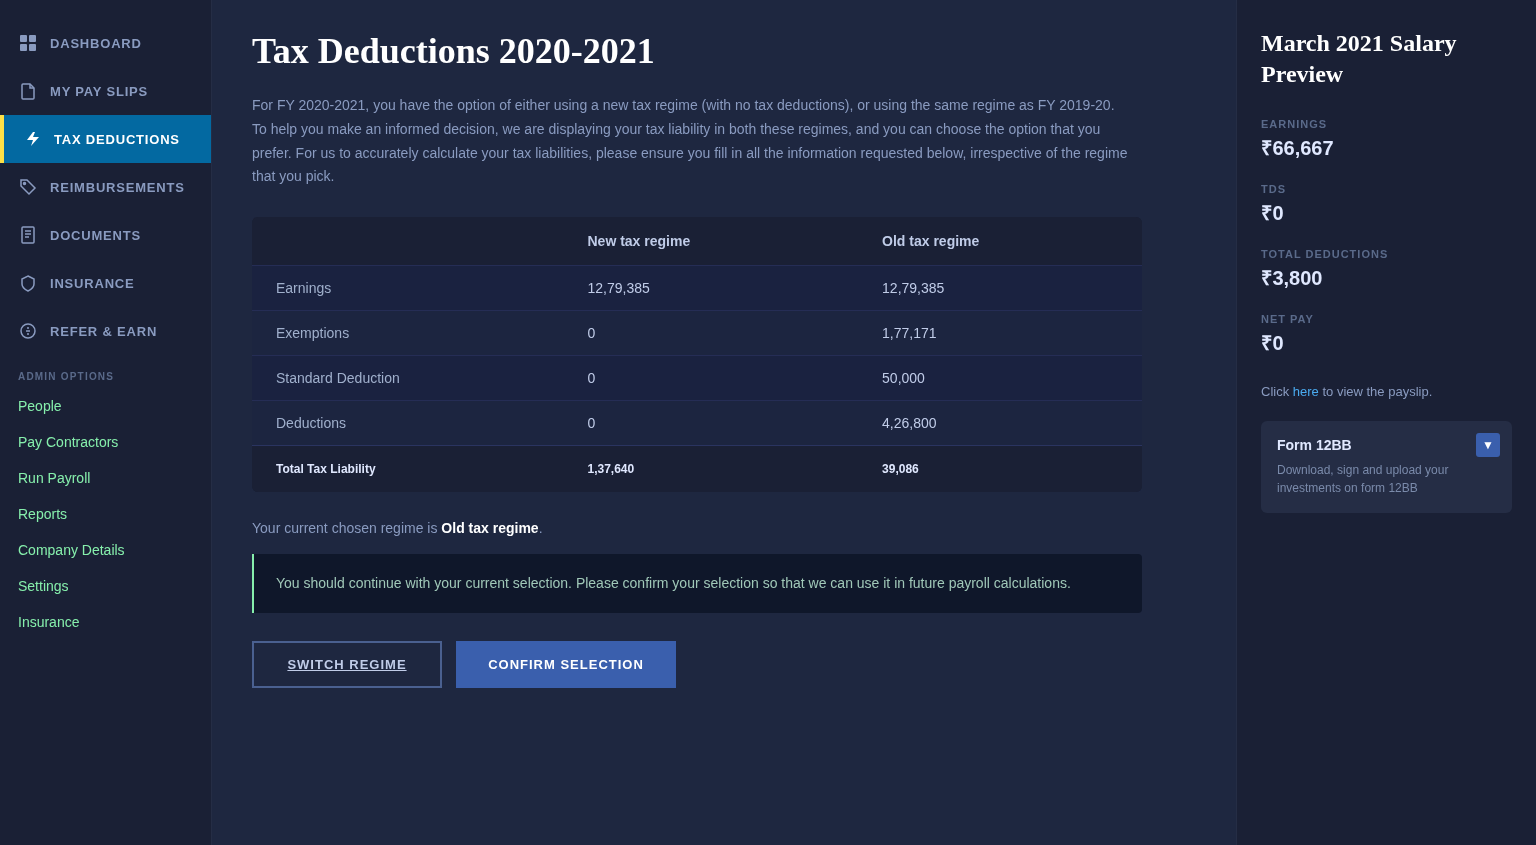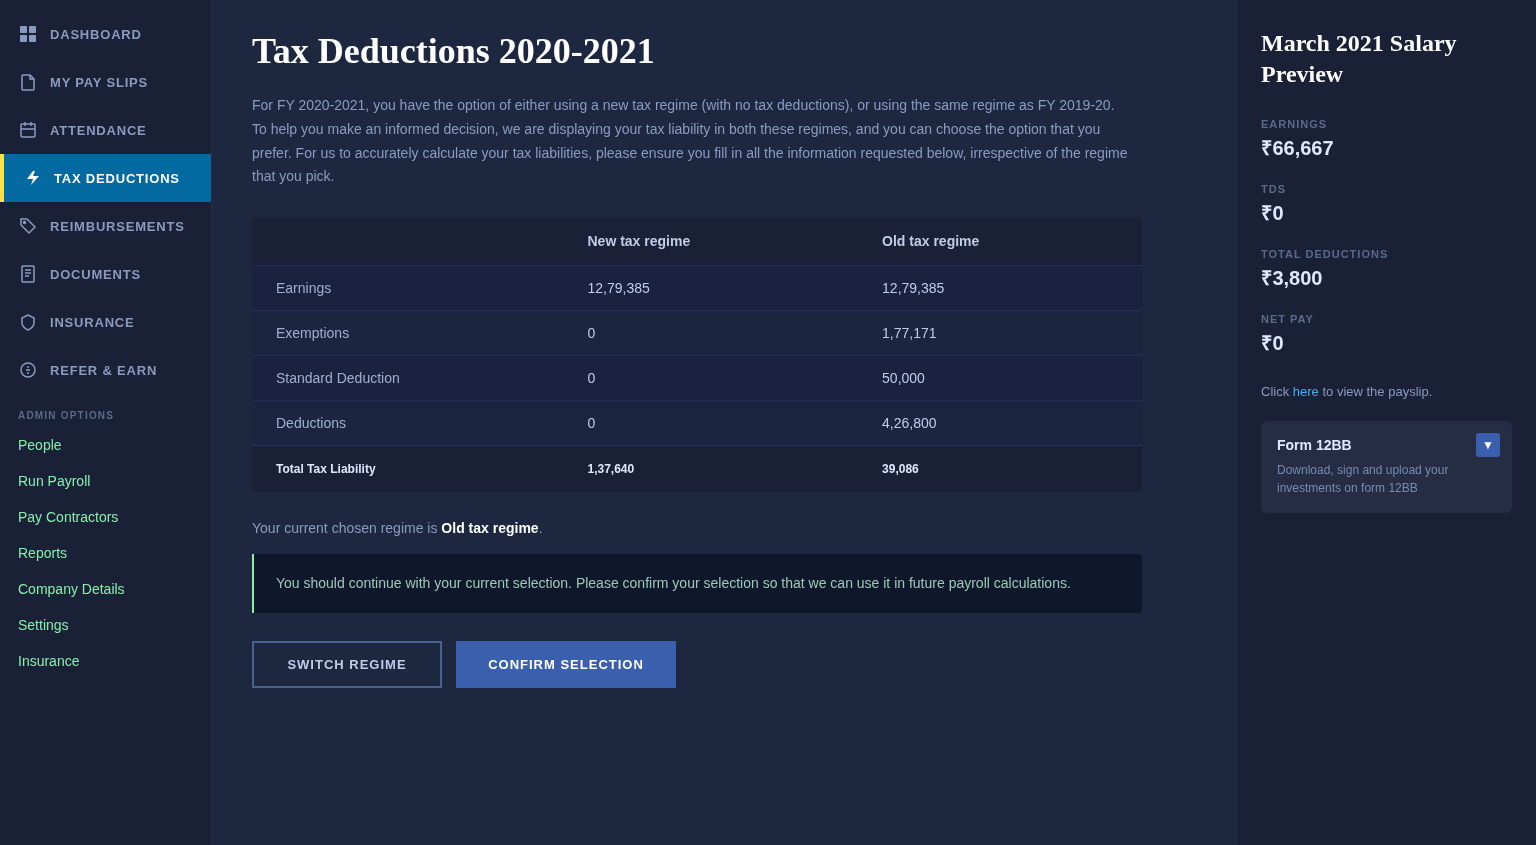--- a/index.html
+++ b/index.html
@@ -13,21 +13,21 @@
       overflow: hidden;
     }
 
     
     .sidebar {
       width: 212px;
       min-width: 212px;
       background: #1a2035;
       display: flex;
       flex-direction: column;
-      padding-top: 10px;
+      padding-top: 19px;
       border-right: 1px solid #252d45;
     }
     .sidebar-item {
       display: flex;
       align-items: center;
       gap: 12px;
       padding: 14px 18px;
       cursor: pointer;
       font-size: 13px;
       font-weight: 600;
@@ -160,20 +160,21 @@
       padding: 14px 28px;
       background: transparent;
       border: 2px solid #4a6090;
       color: #c0cce8;
       font-size: 13px;
       font-weight: 700;
       letter-spacing: 1px;
       text-transform: uppercase;
       cursor: pointer;
       min-width: 190px;
+      text-decoration: underline;
     }
     .btn-confirm {
       padding: 14px 28px;
       background: #3a5fad;
       border: 2px solid #3a5fad;
       color: #fff;
       font-size: 13px;
       font-weight: 700;
       letter-spacing: 1px;
       text-transform: uppercase;
@@ -281,29 +282,20 @@
   </div>
       <div class="sidebar-item">
     <span class="sidebar-icon">
           <svg width="18" height="18" viewBox="0 0 18 18" fill="none" stroke="currentColor" stroke-width="1.5">
             <path d="M4 2h7l4 4v10a1 1 0 01-1 1H4a1 1 0 01-1-1V3a1 1 0 011-1z"></path>
             <path d="M11 2v4h4"></path>
           </svg>
         </span>
     <span>MY PAY SLIPS</span>
   </div>
-      <div class="sidebar-item">
-    <span class="sidebar-icon">
-          <svg width="18" height="18" viewBox="0 0 18 18" fill="none" stroke="currentColor" stroke-width="1.5">
-            <rect x="2" y="3" width="14" height="13" rx="1"></rect>
-            <path d="M6 1v4M12 1v4M2 8h14"></path>
-          </svg>
-        </span>
-    <span>ATTENDANCE</span>
-  </div>
       <div class="sidebar-item active">
     <span class="sidebar-icon">
           <svg width="18" height="18" viewBox="0 0 18 18" fill="currentColor">
             <path d="M10 2L4 10h6l-2 6 8-9h-6l2-5z"></path>
           </svg>
         </span>
     <span>TAX DEDUCTIONS</span>
   </div>
       <div class="sidebar-item">
     <span class="sidebar-icon">
@@ -337,22 +329,22 @@
             <circle cx="9" cy="9" r="7"></circle>
             <path d="M9 5v2M9 11v2M7 9h4"></path>
           </svg>
         </span>
     <span>REFER &amp; EARN</span>
   </div>
     </div>
   <div class="admin-section-label">ADMIN OPTIONS</div>
   <div id="sidebar-admin">
       <div class="sidebar-admin-item">People</div>
+      <div class="sidebar-admin-item">Pay Contractors</div>
       <div class="sidebar-admin-item">Run Payroll</div>
-      <div class="sidebar-admin-item">Pay Contractors</div>
       <div class="sidebar-admin-item">Reports</div>
       <div class="sidebar-admin-item">Company Details</div>
       <div class="sidebar-admin-item">Settings</div>
       <div class="sidebar-admin-item">Insurance</div>
     </div>
 </aside>
 
 <main class="main-content">
   <h1 class="page-title">Tax Deductions 2020-2021</h1>
   <p class="description">For FY 2020-2021, you have the option of either using a new tax regime (with no tax deductions), or using the same regime as FY 2019-20. To help you make an informed decision, we are displaying your tax liability in both these regimes, and you can choose the option that you prefer. For us to accurately calculate your tax liabilities, please ensure you fill in all the information requested below, irrespective of the regime that you pick.</p>

